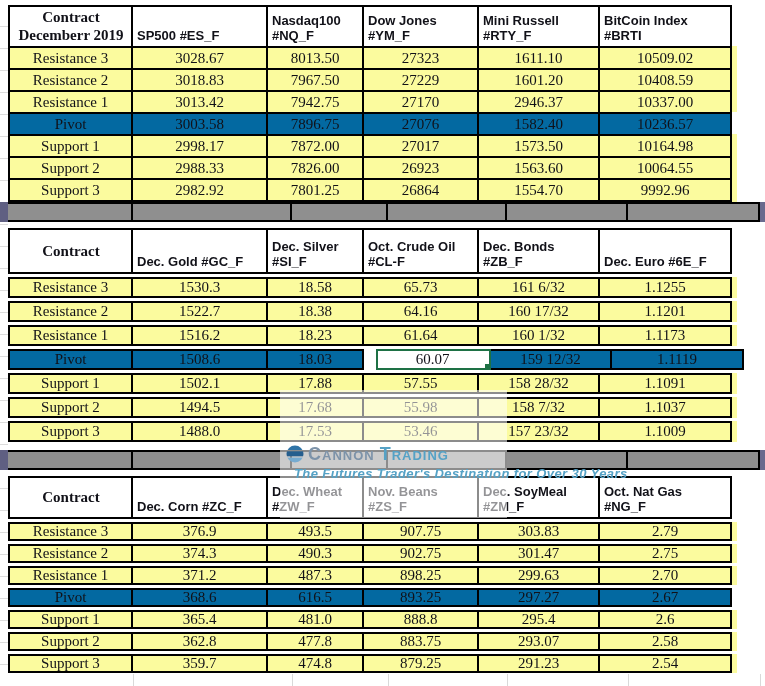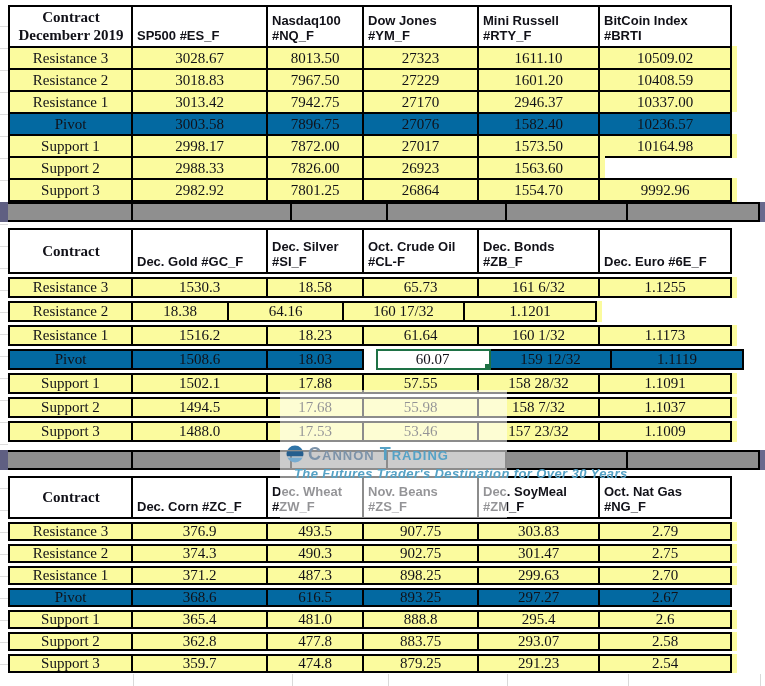--- a/index.html
+++ b/index.html
@@ -162,20 +162,21 @@
         <div class="tcell c4 val">1573.50</div>
         <div class="tcell c5 val">10164.98</div>
         <div class="gutter" style="background: rgb(251, 251, 158);"></div>
       </div>
       <div class="row drow">
         <div class="tcell c0 lab">Support 2</div>
         <div class="tcell c1 val">2988.33</div>
         <div class="tcell c2 val">7826.00</div>
         <div class="tcell c3 val">26923</div>
         <div class="tcell c4 val">1563.60</div>
+        <div class="tcell c5 val">10064.55</div>
         <div class="gutter" style="background: rgb(251, 251, 158);"></div>
       </div>
       <div class="row drow">
         <div class="tcell c0 lab">Support 3</div>
         <div class="tcell c1 val">2982.92</div>
         <div class="tcell c2 val">7801.25</div>
         <div class="tcell c3 val">26864</div>
         <div class="tcell c4 val">1554.70</div>
         <div class="tcell c5 val">9992.96</div>
         <div class="gutter" style="background: rgb(251, 251, 158);"></div>
@@ -207,20 +208,21 @@
         <div class="tcell c0 lab">Resistance 3</div>
         <div class="tcell c1 val">1530.3</div>
         <div class="tcell c2 val">18.58</div>
         <div class="tcell c3 val">65.73</div>
         <div class="tcell c4 val">161  6/32</div>
         <div class="tcell c5 val">1.1255</div>
         <div class="gutter" style="background: rgb(251, 251, 158);"></div>
       </div>
       <div class="row drow">
         <div class="tcell c0 lab">Resistance 2</div>
+        <div class="tcell c1 val">1522.7</div>
         <div class="tcell c2 val">18.38</div>
         <div class="tcell c3 val">64.16</div>
         <div class="tcell c4 val">160 17/32</div>
         <div class="tcell c5 val">1.1201</div>
         <div class="gutter" style="background: rgb(251, 251, 158);"></div>
       </div>
       <div class="row drow">
         <div class="tcell c0 lab">Resistance 1</div>
         <div class="tcell c1 val">1516.2</div>
         <div class="tcell c2 val">18.23</div>

